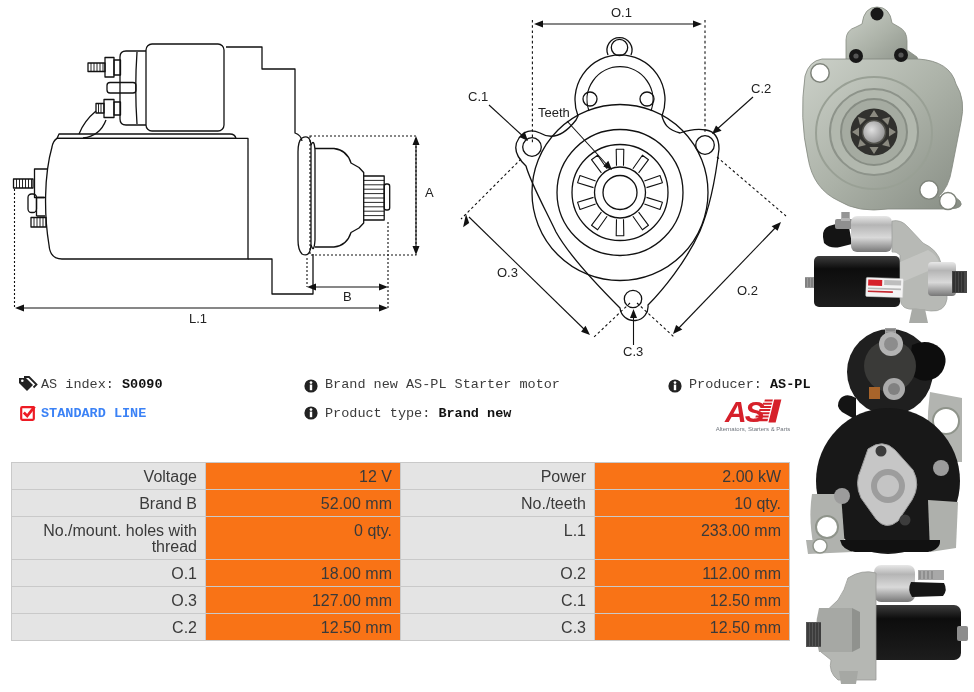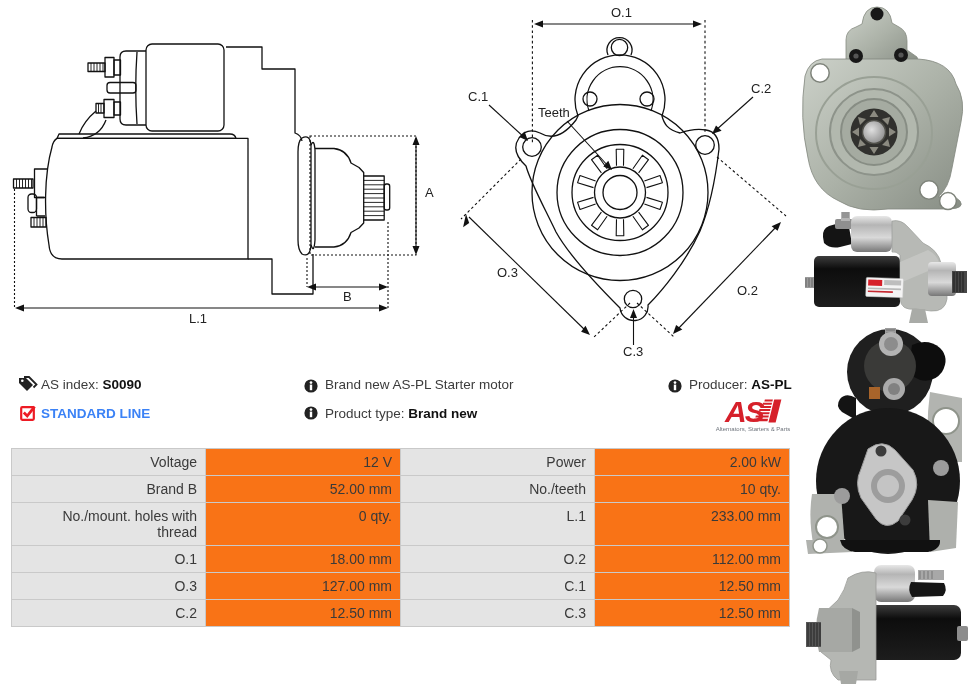--- a/index.html
+++ b/index.html
@@ -1,25 +1,25 @@
 <!DOCTYPE html>
 <html><head>
 <meta charset="utf-8">
 <style>
 html,body{margin:0;padding:0;background:#fff;}
 #page{position:relative;width:974px;height:692px;background:#fff;overflow:hidden;
   font-family:"Liberation Sans",sans-serif;}
 .abs{position:absolute;}
 
-.info{position:absolute;font-size:13.5px;color:#3c3c3c;white-space:nowrap;}
+.info{position:absolute;font-size:13.5px;color:#3c3c3c;white-space:nowrap;font-family:Liberation Mono, monospace;}
 .info b{color:#111;}
 .red{color:#3b82f6;font-weight:bold;}
 
-#spec{position:absolute;left:11px;top:448px;border-collapse:collapse;
-  font-size:14px;color:#3a3a3a;table-layout:fixed;}
+#spec{position:absolute;left:11px;top:462px;border-collapse:collapse;
+  font-size:16px;color:#3a3a3a;table-layout:fixed;}
 #spec td{border:1px solid #c9c9c9;text-align:right;padding:6px 8px 5px 4px;
   vertical-align:top;line-height:15.2px;}
 #spec td.l{background:#e4e4e4;width:181px;}
 #spec td.v{background:#f97316;width:182px;}
 </style>
 </head>
 <body>
 <div id="page">
 
 <svg class="abs" style="left:0;top:0" width="460" height="350" viewBox="0 0 460 350">

